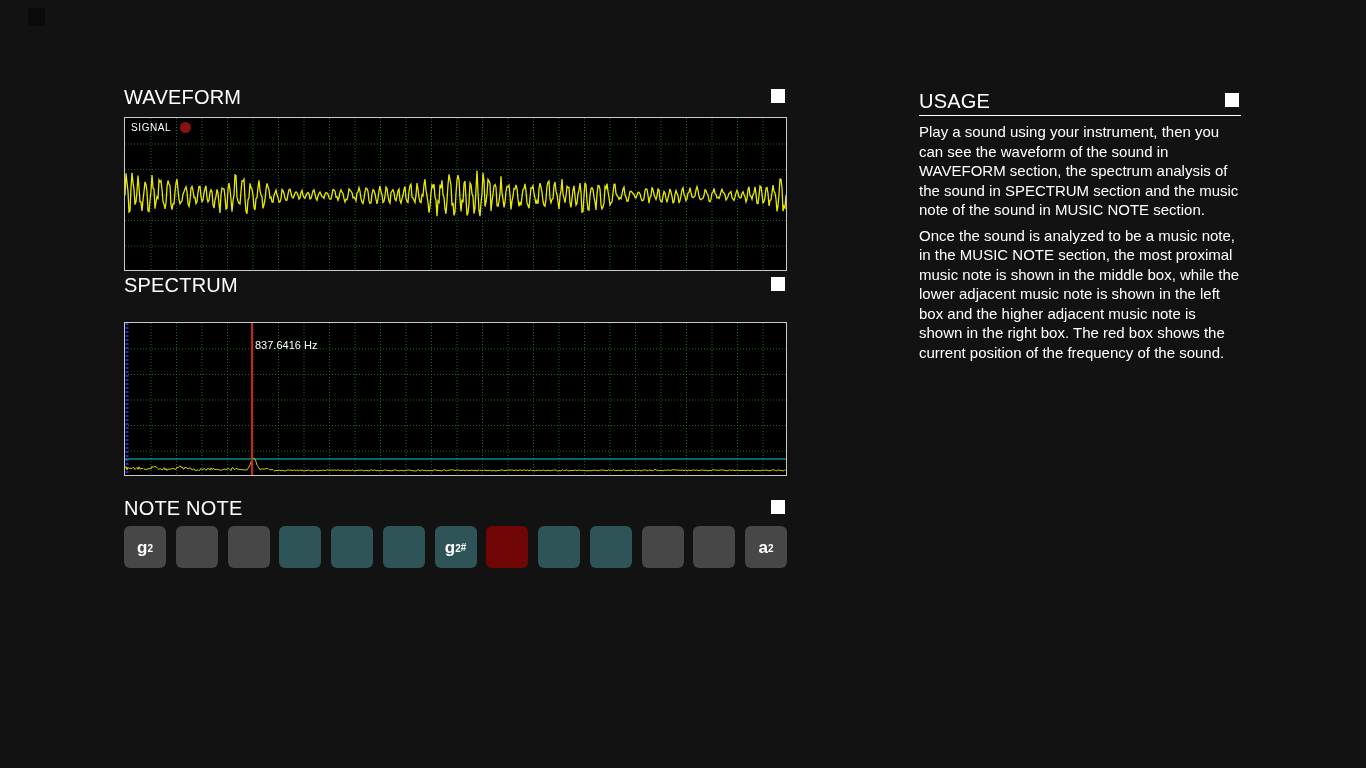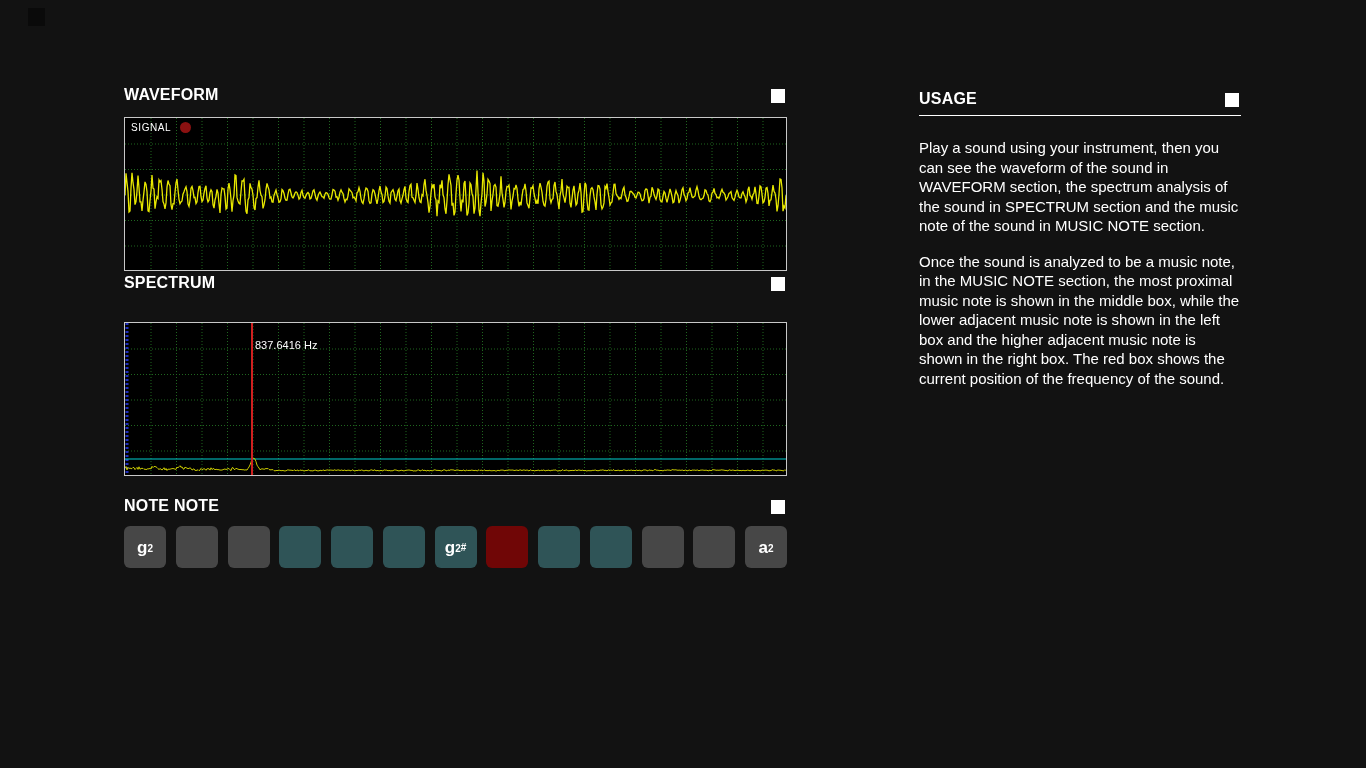--- a/index.html
+++ b/index.html
@@ -5,21 +5,21 @@
   html,body{margin:0;padding:0;}
   body{
     width:1366px;height:768px;overflow:hidden;position:relative;
     background:#121212;
     font-family:"Liberation Sans", sans-serif;
   }
   .corner-box{position:absolute;left:28px;top:8px;width:17px;height:18px;background:#0a0a0a;}
 
   .sec-head{position:absolute;height:20px;}
   .sec-head .sec-title{
-    color:var(--heading-white);font-size:16px;font-weight:700;letter-spacing:0.2px;text-align:right;
+    color:var(--heading-white);font-size:20px;font-weight:400;letter-spacing:0.2px;text-align:right;
   }
   .sq{position:absolute;right:2px;top:3px;width:14px;height:14px;background:#fff;}
 
   .left-head{left:124px;width:663px;}
   .usage-head{left:919px;width:322px;top:86px;}
 
   .scope{
     position:absolute;left:124px;width:663px;height:154px;
     box-sizing:border-box;border:1px solid var(--panel-border);
     background:var(--panel-bg);
@@ -47,21 +47,21 @@
   .note-box .o{font-size:10px;line-height:1;margin-top:3px;}
   .note-box .a{font-size:10px;line-height:1;margin-top:1px;}
   .state-gray{background:var(--box-gray);}
   .state-teal{background:var(--box-teal);}
   .state-red{background:var(--box-red);}
 
   .usage-col{position:absolute;left:919px;top:86px;width:322px;}
   .usage-divider{position:absolute;left:0;top:29px;width:322px;height:1px;background:#fff;}
   .usage-text{position:absolute;left:0;top:36px;width:322px;}
   .usage-text p{
-    margin:16px 0 6px 0;color:#fff;font-size:15px;line-height:19.5px;
+    margin:0 0 6px 0;color:#fff;font-size:15px;line-height:19.5px;
   }
 </style>
 </head>
 <body style="background: rgb(18, 18, 18);">
 
 <div class="corner-box"></div>
 
 <div class="sec-head left-head" style="top:86px">
   <span class="sec-title">WAVEFORM</span>
   <span class="sq"></span>

